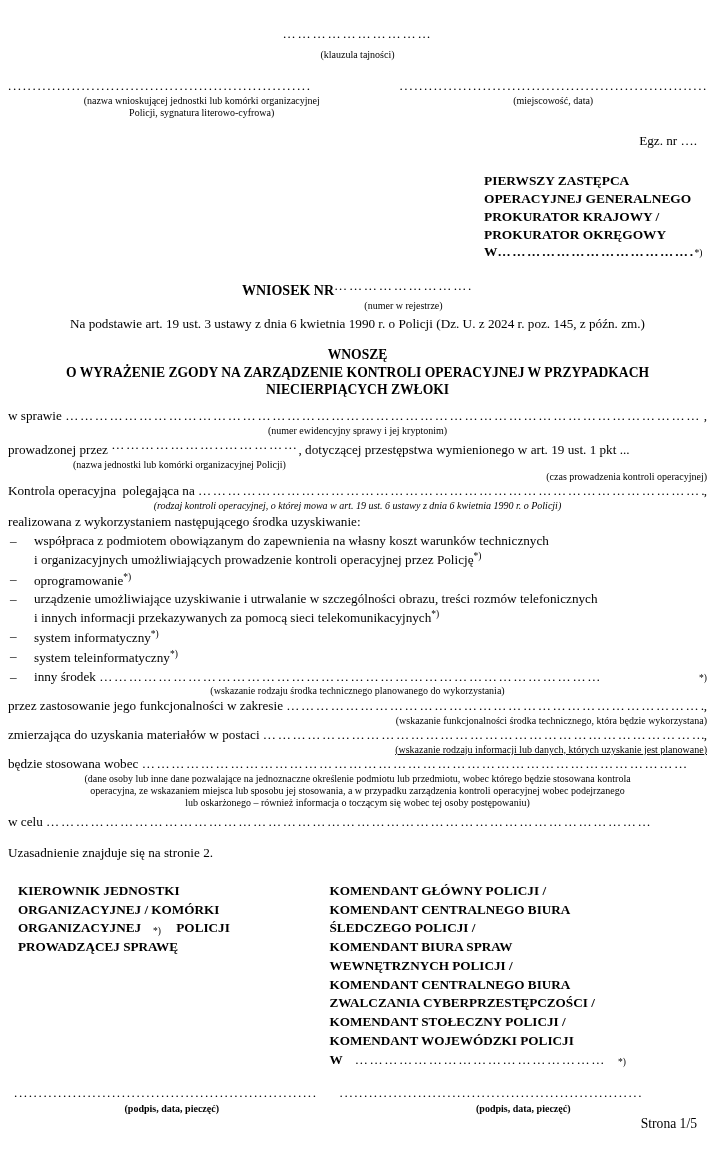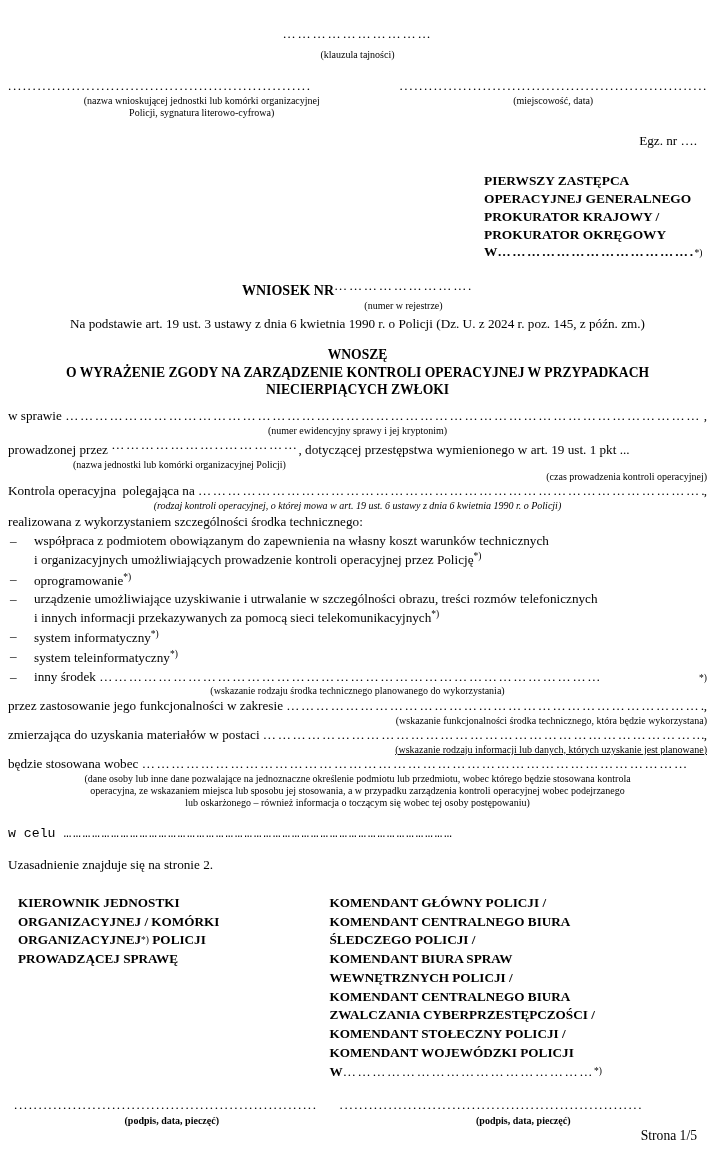--- a/index.html
+++ b/index.html
@@ -154,21 +154,21 @@
     margin-top: 20px;
   }
   .sig-col-l { width: 46%; box-sizing: border-box; padding-left: 10px; }
   .sig-col-r { width: 54%; box-sizing: border-box; }
   .sig-title {
     font-weight: bold;
     font-size: 13.2px;
     line-height: 1.42;
   }
   .sig-title .sup { font-weight: normal; }
-  .sig-wline { display: flex; align-items: center; white-space: pre; }
+  .sig-wline { display: flex; align-items: flex-end; white-space: pre; gap: 12px; }
 
   .signlines {
     display: flex;
     margin-top: 16px;
   }
   .signlines .sl { box-sizing: border-box; }
   .sl-left { width: 46%; padding-left: 6px; }
   .sl-right { width: 54%; padding-left: 10px;}
   .sl .dots { display: block; overflow: hidden; }
   .sl .note { margin-top: 1px; font-weight: bold; }
@@ -239,21 +239,21 @@
 
       <div class="note" style="text-align:right;">(czas prowadzenia kontroli operacyjnej)</div>
 
       <div class="fline">
         <span class="lbl">Kontrola operacyjna  polegająca na </span>
         <span class="dotsfull">……………………………………………………………………………………………………</span>
         <span class="tail">,</span>
       </div>
       <div class="note" style="font-style:italic;">(rodzaj kontroli operacyjnej, o której mowa w art. 19 ust. 6 ustawy z dnia 6 kwietnia 1990 r. o Policji)</div>
 
-      <div class="body-line" style="margin-top:2px;">realizowana z wykorzystaniem szczególności środka technicznego:</div>
+      <div class="body-line" style="margin-top:2px;">realizowana z wykorzystaniem następującego środka uzyskiwanie:</div>
 
       <ul class="means">
         <li class="justified">
           <span class="dash">–</span>
           <p>współpraca z podmiotem obowiązanym do zapewnienia na własny koszt warunków technicznych</p>
           <p class="last"><span>i  organizacyjnych umożliwiających prowadzenie kontroli operacyjnej przez Policję</span><span class="sup">*)</span></p>
         </li>
         <li>
           <span class="dash">–</span><span>oprogramowanie</span><span class="sup">*)</span>
         </li>
@@ -294,21 +294,21 @@
       <div class="note" style="text-align:right;text-decoration:underline;">(wskazanie rodzaju informacji lub danych, których uzyskanie jest planowane)</div>
 
       <div class="fline">
         <span class="lbl">będzie stosowana wobec </span>
         <span class="dotsfull">…………………………………………………………………………………………………</span>
       </div>
       <div class="note">(dane osoby lub inne dane pozwalające na jednoznaczne określenie podmiotu lub przedmiotu, wobec którego będzie stosowana kontrola</div>
       <div class="note">operacyjna, ze wskazaniem miejsca lub sposobu jej stosowania, a w przypadku zarządzenia kontroli operacyjnej wobec podejrzanego</div>
       <div class="note">lub oskarżonego – również informacja o toczącym się wobec tej osoby postępowaniu)</div>
 
-      <div class="fline" style="margin-top:17px;font-family:Liberation Mono, monospace;">
+      <div class="fline" style="margin-top:5px;">
         <span class="lbl">w celu </span>
         <span class="dotsfull">……………………………………………………………………………………………………………</span>
       </div>
 
       <div style="margin-top:14px;">Uzasadnienie znajduje się na stronie 2.</div>
     </div>
 
     <div class="sig-row">
       <div class="sig-col-l sig-title">
         <div>KIEROWNIK JEDNOSTKI</div>

